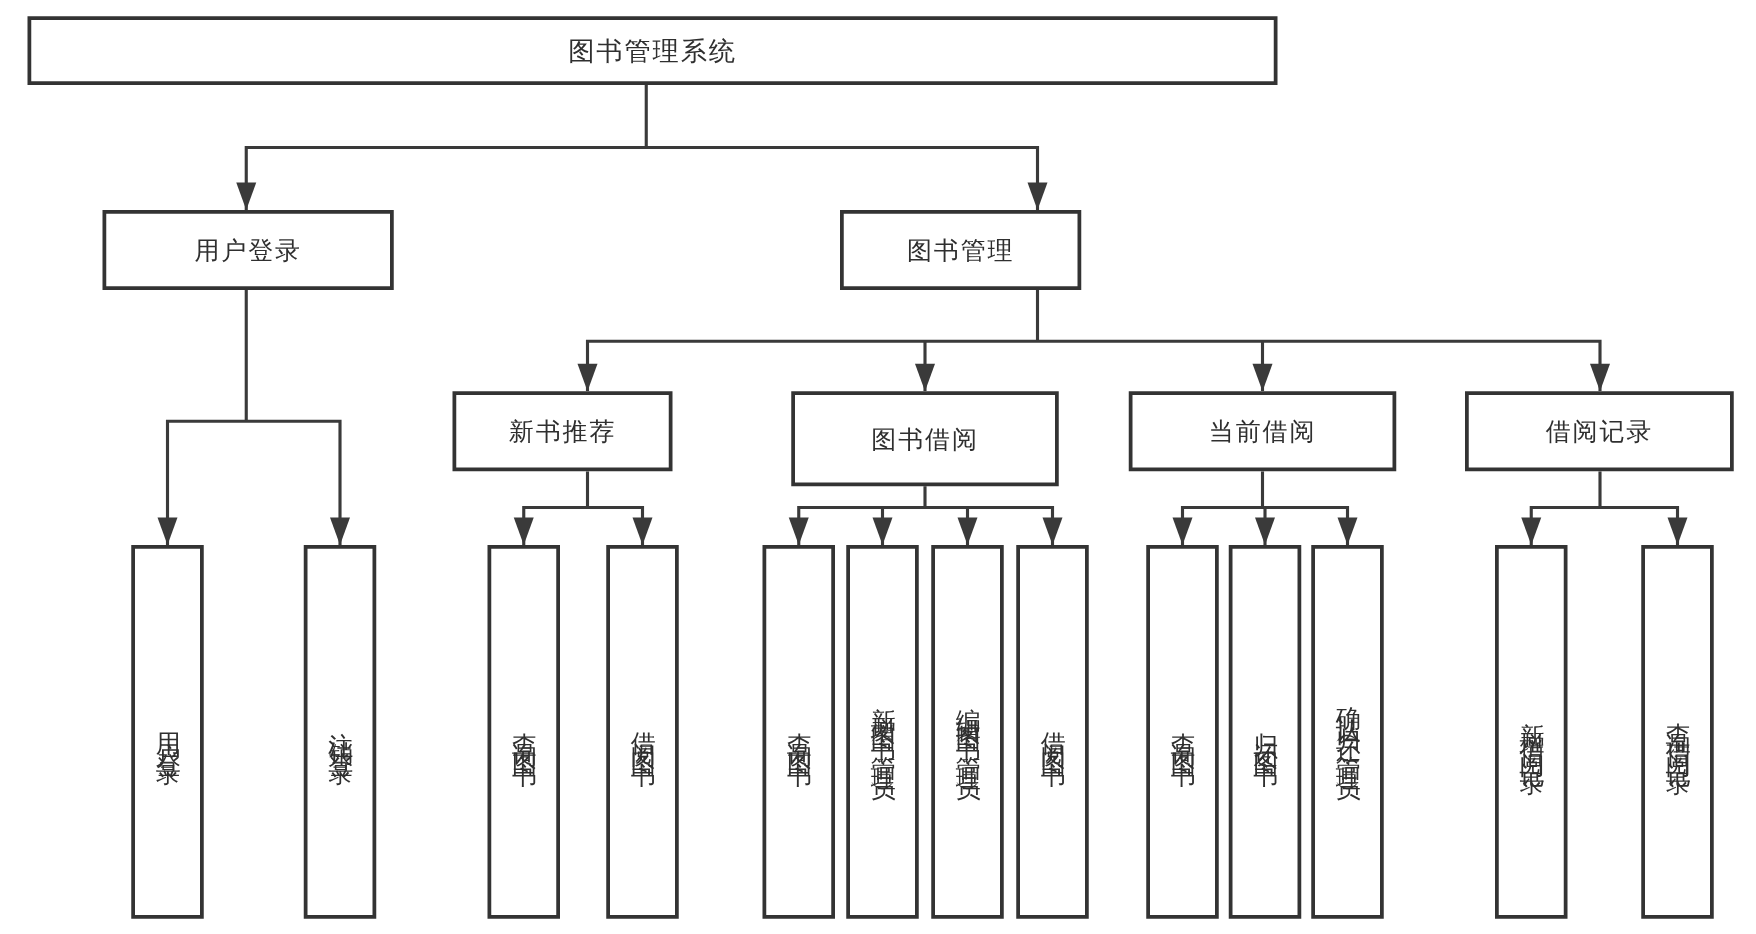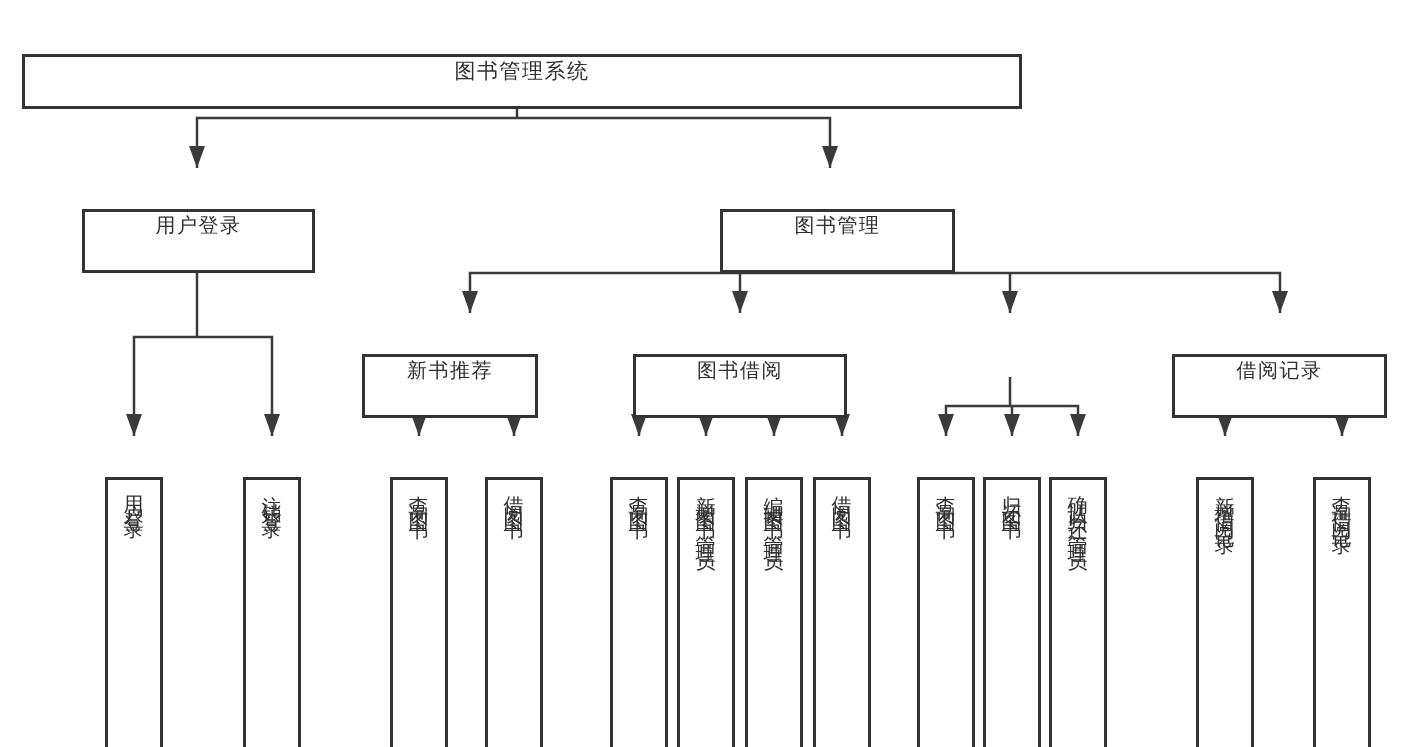--- a/index.html
+++ b/index.html
@@ -7,23 +7,22 @@
     --bg:#ffffff; --wm:#b5b5b5;
   }
   html,body{margin:0;padding:0;background:var(--bg);}
   body{font-family:"Liberation Sans","DejaVu Sans",sans-serif;}
   .stage{position:relative;width:1405px;height:747px;background:var(--bg);overflow:hidden;}
   .wires{position:absolute;left:0;top:0;width:1405px;height:747px;pointer-events:none;}
   .wires path{stroke:var(--line);stroke-width:2.5;fill:none;}
   .wires polygon{fill:var(--line);stroke:none;}
   .box{
     position:absolute;background:var(--fill);border:3px solid var(--border);
-    box-sizing:border-box;display:flex;justify-content:center;
+    box-sizing:border-box;display:flex;align-items:center;justify-content:center;
     color:var(--text);
-    margin-top:41px;
   }
   .box.h span{font-size:20px;letter-spacing:1.5px;white-space:nowrap;}
   .box.root span{font-size:21px;}
   .box.v span{
     writing-mode:vertical-rl;text-orientation:mixed;
     font-size:20px;letter-spacing:8px;line-height:1;
   }
   .watermark{
     position:absolute;left:1150px;top:712px;width:250px;
     font-size:21px;color:var(--wm);white-space:nowrap;
@@ -80,29 +79,32 @@
     </g>
   </svg>
 
   <div class="box h root" style="left:22px;top:13px;width:1000px;height:55px">
     <span>图书管理系统</span>
   </div>
 
   <div class="box h" style="left:82px;top:168px;width:233px;height:64px">
     <span>用户登录</span>
   </div>
-  <div class="box h" style="left:720px;top:168px;width:235px;height:64px">
+  <div class="box h" style="left:672px;top:168px;width:193px;height:64px">
     <span>图书管理</span>
   </div>
 
   <div class="box h" style="left:362px;top:313px;width:176px;height:64px">
     <span>新书推荐</span>
   </div>
-  <div class="box h" style="left:633px;top:313px;width:214px;height:64px">
+  <div class="box h" style="left:633px;top:313px;width:214px;height:76px">
     <span>图书借阅</span>
+  </div>
+  <div class="box h" style="left:903px;top:313px;width:214px;height:64px">
+    <span>当前借阅</span>
   </div>
   <div class="box h" style="left:1172px;top:313px;width:215px;height:64px">
     <span>借阅记录</span>
   </div>
 
   <div class="box v" style="left:105px;top:436px;width:58px;height:299px">
     <span>用户登录</span>
   </div>
   <div class="box v" style="left:243px;top:436px;width:58px;height:299px">
     <span>注销登录</span>

